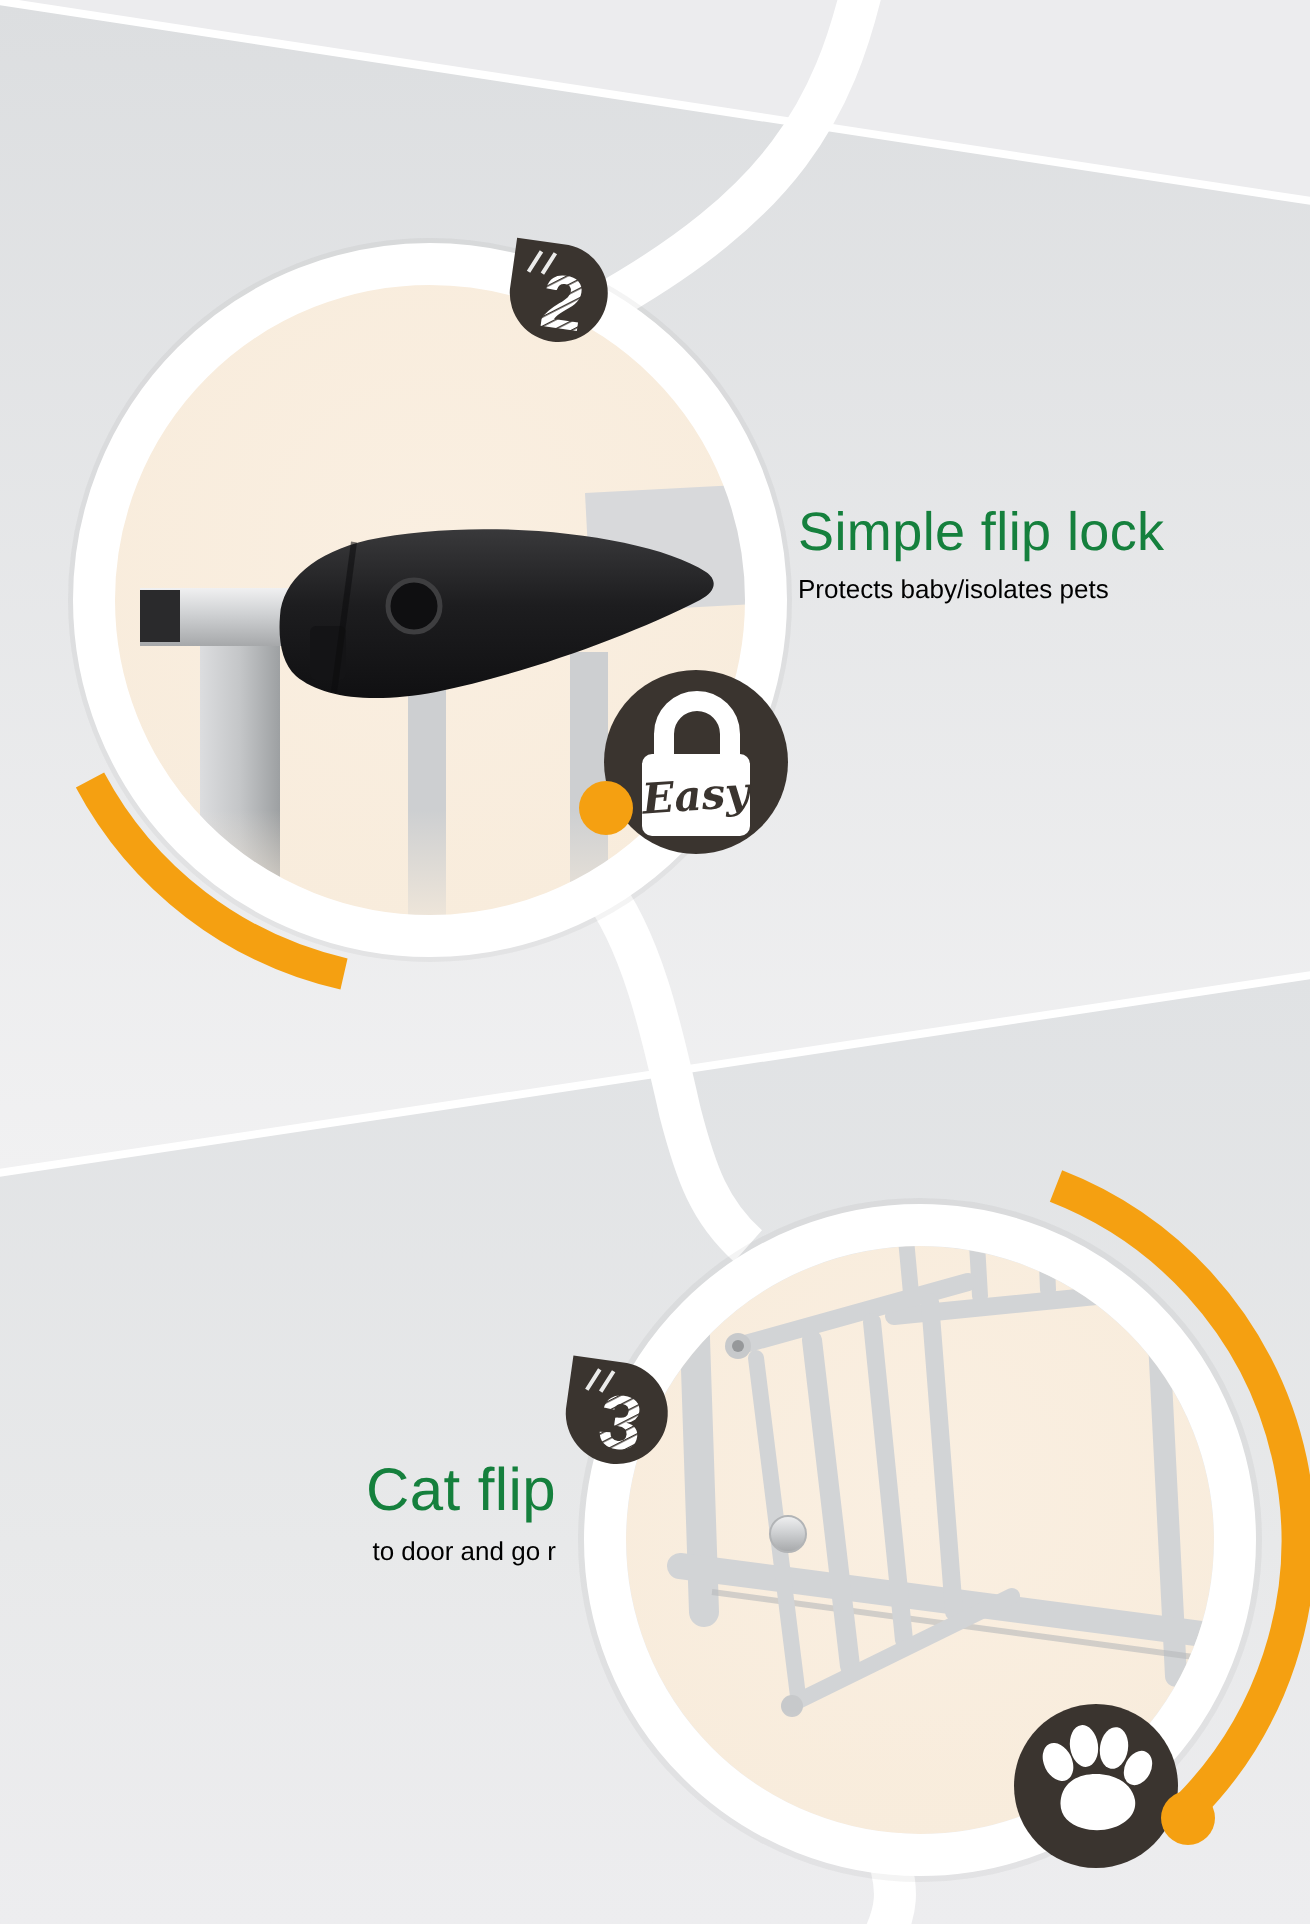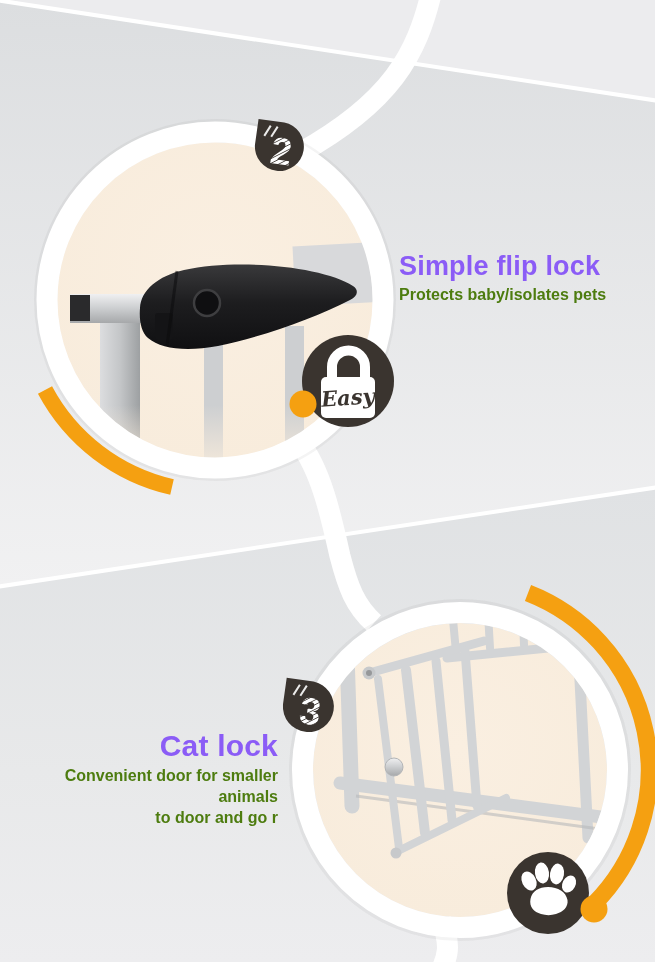--- a/index.html
+++ b/index.html
@@ -4,24 +4,24 @@
 <style>
   html,body{margin:0;padding:0;background:#ececee;}
   .stage{
     position:relative;width:655px;height:962px;overflow:hidden;
     font-family:"Liberation Sans","DejaVu Sans",sans-serif;
     -webkit-font-smoothing:antialiased;
   }
   .stage svg{position:absolute;left:0;top:0;display:block;}
   .feature-text{position:absolute;}
   .feature-title{
-    font-size:27px;font-weight:700;color:#8b5cf6;letter-spacing:.2px;line-height:30px;
+    font-size:27px;font-weight:400;color:#15803d;letter-spacing:.2px;line-height:30px;
   }
   .feature-sub{
-    font-size:16px;font-weight:700;color:#4d7c0f;line-height:21px;margin-top:3px;
+    font-size:13px;font-weight:400;color:#000000;line-height:21px;margin-top:3px;
   }
   #feature2-text{left:399px;top:251px;width:235px;text-align:left;}
   #feature3-text{left:8px;top:729px;width:270px;text-align:right;}
   #feature3-text .feature-title{font-size:30px;line-height:33px;}
   .svg-num{
     font-family:"Liberation Sans","DejaVu Sans",sans-serif;
     font-weight:700;
   }
   .svg-easy{
     font-family:"DejaVu Serif","Liberation Serif",serif;
@@ -194,20 +194,19 @@
     <circle cx="303" cy="404" r="13.5" fill="#F5A011"></circle>
     <circle cx="594" cy="909" r="13.5" fill="#F5A011"></circle>
   </svg>
 
   <div class="feature-text" id="feature2-text">
     <div class="feature-title">Simple flip lock</div>
     <div class="feature-sub">Protects baby/isolates pets</div>
   </div>
 
   <div class="feature-text" id="feature3-text">
-    <div class="feature-title">Cat lock</div>
+    <div class="feature-title">Cat flip</div>
     <div class="feature-sub">
-      <div>Convenient door for smaller animals</div>
       <div>to door and go r</div>
     </div>
   </div>
 
 </div>
 
 </body></html>

